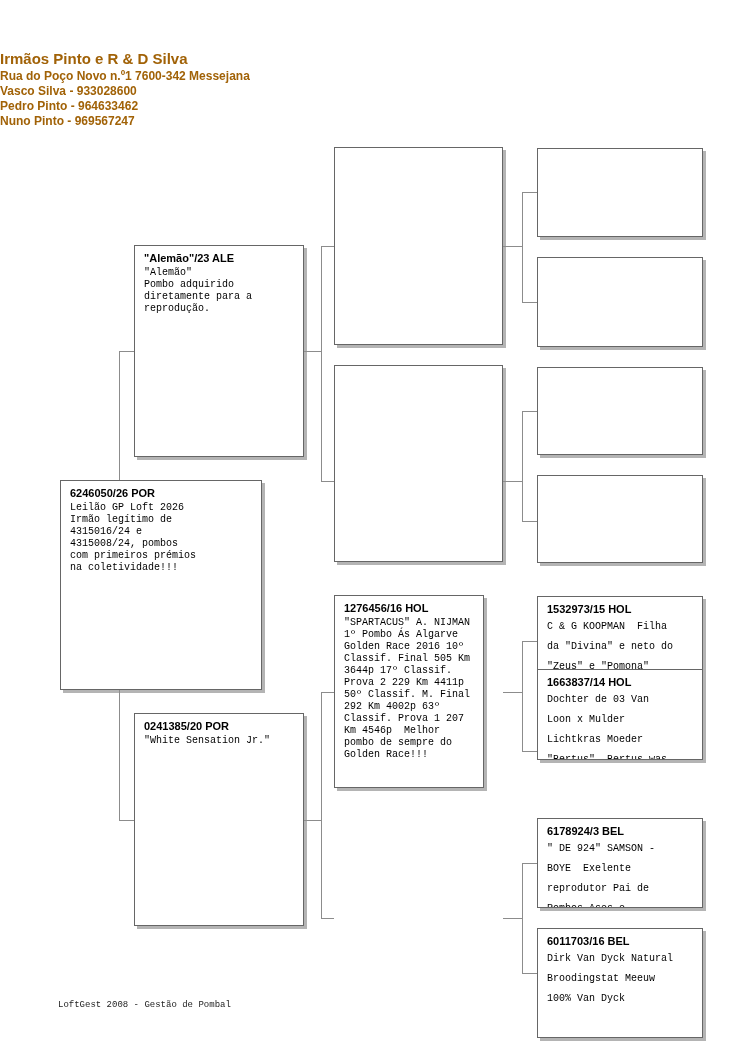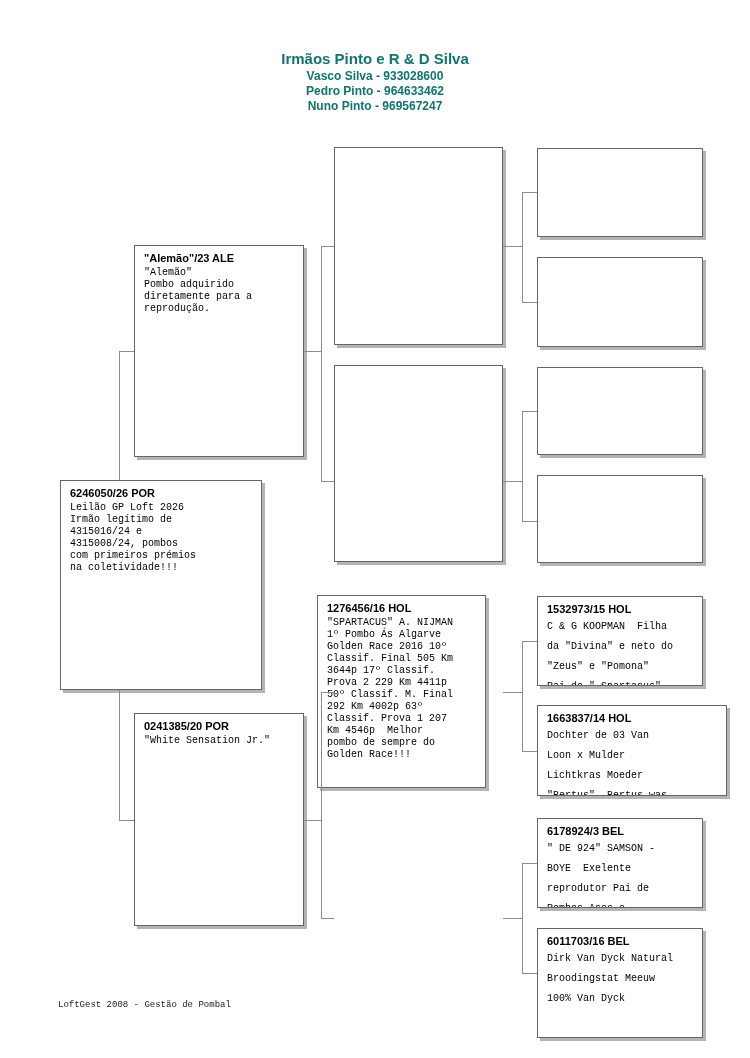--- a/index.html
+++ b/index.html
@@ -9,22 +9,22 @@
     height: 1058px;
     background: #ffffff;
     font-family: "Liberation Sans", sans-serif;
     overflow: hidden;
   }
   .hdr {
     position: absolute;
     top: 50px;
     left: 0;
     width: 750px;
-    text-align: center;
-    color: #0f766e;
+    text-align: left;
+    color: #a16207;
   }
   .hdr .title { font-size: 15px; font-weight: bold; margin-bottom: 2px; }
   .hdr .line  { font-size: 12px; font-weight: bold; line-height: 15px; }
 
   .pbox {
     position: absolute;
     background: #ffffff;
     border: 1px solid #666666;
     box-shadow: 3px 3px 0 #b4b4b4;
     box-sizing: border-box;
@@ -61,20 +61,21 @@
     font-family: Liberation Mono, monospace;
   }
 </style>
 </head>
 <body>
 
 <div class="page">
 
   <div class="hdr">
     <div class="title">Irmãos Pinto e R &amp; D Silva</div>
+    <div class="line">Rua do Poço Novo n.º1 7600-342 Messejana</div>
     <div class="line">Vasco Silva - 933028600</div>
     <div class="line">Pedro Pinto - 964633462</div>
     <div class="line">Nuno Pinto - 969567247</div>
   </div>
 
   <div class="pbox" style="left:60px;top:480px;width:202px;height:210px">
     <div class="ring">6246050/26 POR</div>
     <div class="notes">Leilão GP Loft 2026
 Irmão legítimo de
 4315016/24 e
@@ -90,21 +91,21 @@
 diretamente para a
 reprodução.</div>
   </div>
   <div class="pbox" style="left:134px;top:713px;width:170px;height:213px">
     <div class="ring">0241385/20 POR</div>
     <div class="notes">"White Sensation Jr."</div>
   </div>
 
   <div class="pbox" style="left:334px;top:147px;width:169px;height:198px"></div>
   <div class="pbox" style="left:334px;top:365px;width:169px;height:197px"></div>
-  <div class="pbox" style="left:317px;top:595px;width:169px;height:193px">
+  <div class="pbox" style="left:334px;top:595px;width:150px;height:193px">
     <div class="ring">1276456/16 HOL</div>
     <div class="notes">"SPARTACUS" A. NIJMAN
 1º Pombo Ás Algarve
 Golden Race 2016 10º
 Classif. Final 505 Km
 3644p 17º Classif.
 Prova 2 229 Km 4411p
 50º Classif. M. Final
 292 Km 4002p 63º
 Classif. Prova 1 207
@@ -119,21 +120,21 @@
   <div class="pbox small" style="left:537px;top:475px;width:166px;height:88px"></div>
   <div class="pbox small" style="left:537px;top:596px;width:166px;height:90px">
     <div class="ring">1532973/15 HOL</div>
     <div class="notes">C &amp; G KOOPMAN  Filha
 da "Divina" e neto do
 "Zeus" e "Pomona"
 Pai do " Spartacus"
 1º Pombo Ás Algarve
 Golden Race 2016</div>
   </div>
-  <div class="pbox small" style="left:537px;top:705px;width:190px;height:91px">
+  <div class="pbox small" style="left:537px;top:669px;width:166px;height:91px">
     <div class="ring">1663837/14 HOL</div>
     <div class="notes">Dochter de 03 Van
 Loon x Mulder
 Lichtkras Moeder
 "Bertus"  Bertus was
 1e asduif Algarve
 Golden Race 2016, 10e</div>
   </div>
   <div class="pbox small" style="left:537px;top:818px;width:166px;height:90px">
     <div class="ring">6178924/3 BEL</div>

